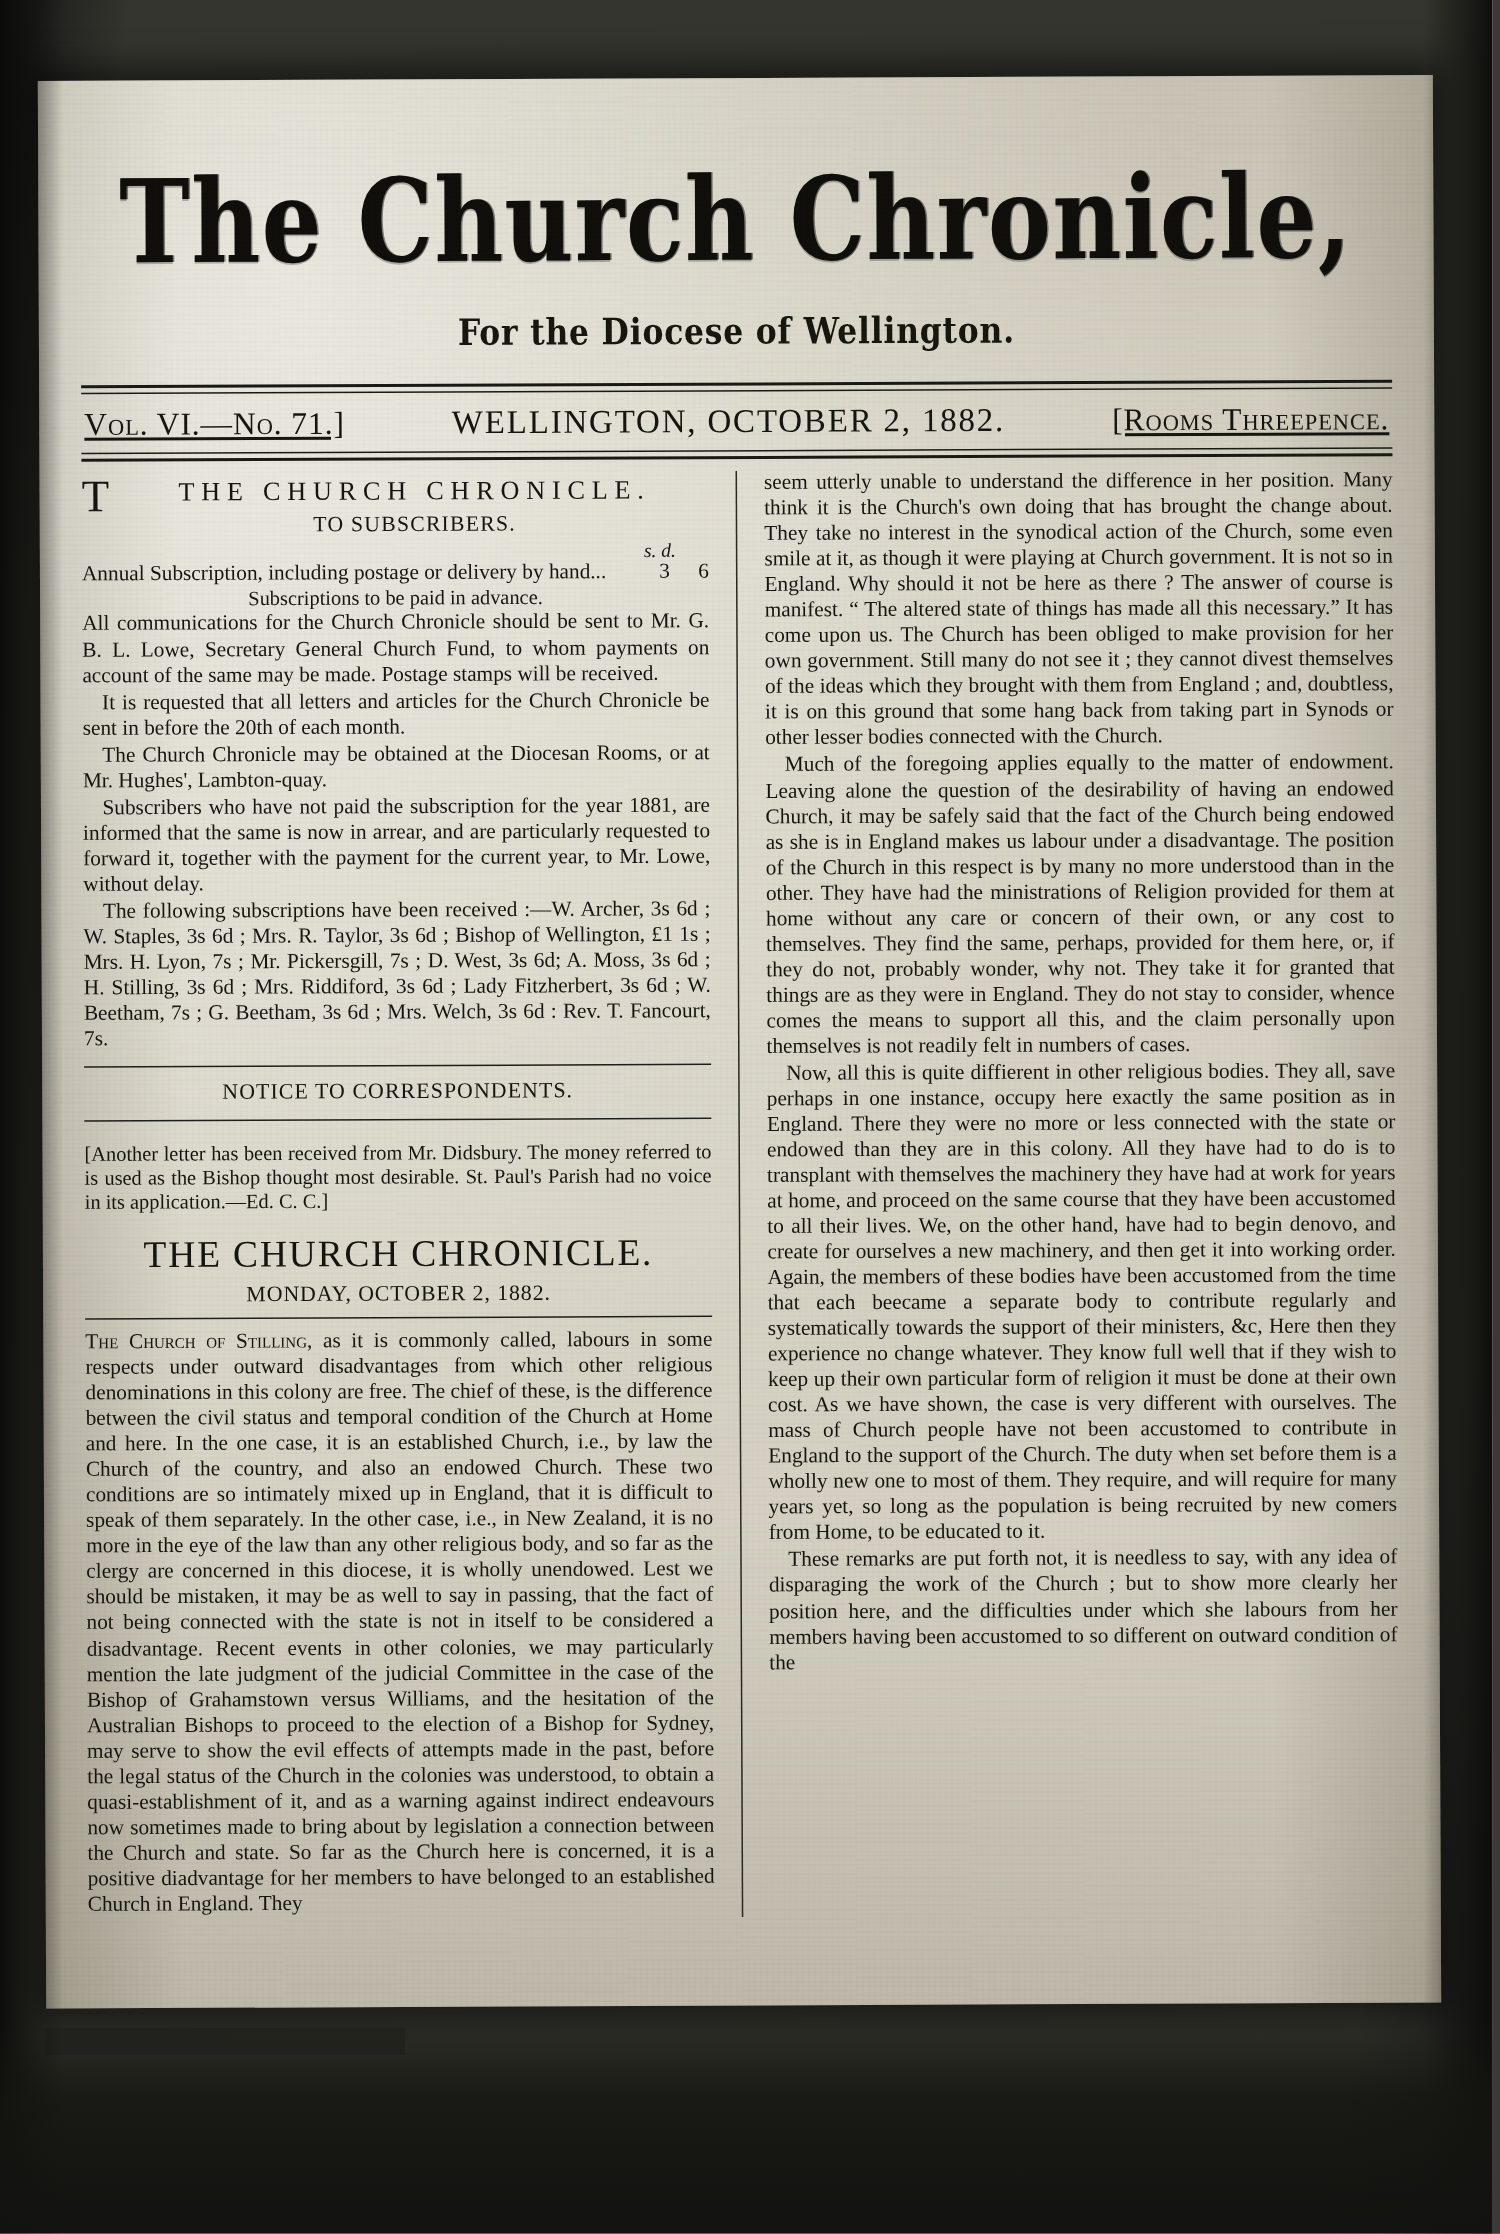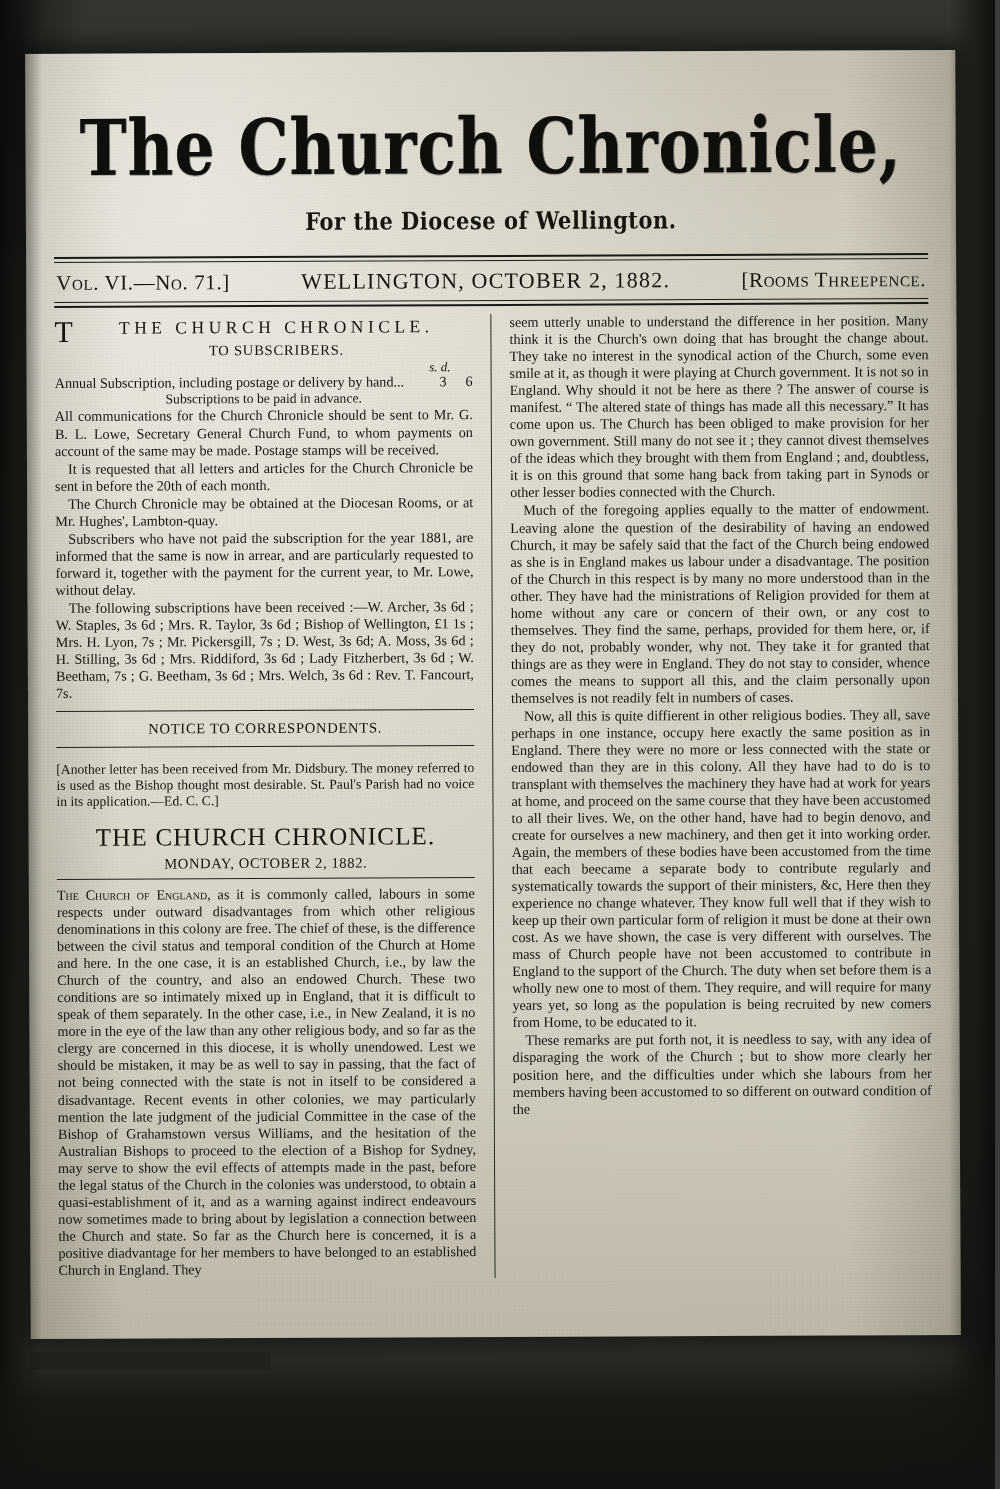--- a/index.html
+++ b/index.html
@@ -102,20 +102,21 @@
     font-size: 21px;
     letter-spacing: .6px;
     padding: 7px 2px 6px 2px;
   }
   .issue-line .mid {
     font-size: 22px;
     letter-spacing: 1.2px;
   }
   .small-caps {
     font-variant: small-caps;
+    text-decoration: underline;
   }
   .rule-double2 {
     border-top: 1px solid #1a1a14;
     border-bottom: 2px solid #1a1a14;
     height: 3px;
     margin: 0 0 8px 0;
   }
   
   .cols {
     display: flex;
@@ -286,21 +287,21 @@
           <div class="rule-thin"></div>
           <div class="notice-title">NOTICE TO CORRESPONDENTS.</div>
           <div class="rule-thin"></div>
           <p class="bracket-note">[Another letter has been received from Mr. Didsbury. The money referred to is used as the Bishop thought most desirable. St. Paul's Parish had no voice in its application.—Ed. C. C.]</p>
 
           <div class="masthead2">THE CHURCH CHRONICLE.</div>
           <div class="dateline">MONDAY, OCTOBER 2, 1882.</div>
           <div class="rule-med"></div>
 
           <p class="body">
-            <span class="sc">The Church of England,</span>
+            <span class="sc">The Church of Stilling,</span>
             <span>as it is commonly called, labours in some respects under outward disadvantages from which other religious denominations in this colony are free. The chief of these, is the difference between the civil status and temporal condition of the Church at Home and here. In the one case, it is an established Church, i.e., by law the Church of the country, and also an endowed Church. These two conditions are so intimately mixed up in England, that it is difficult to speak of them separately. In the other case, i.e., in New Zealand, it is no more in the eye of the law than any other religious body, and so far as the clergy are concerned in this diocese, it is wholly unendowed. Lest we should be mistaken, it may be as well to say in passing, that the fact of not being connected with the state is not in itself to be considered a disadvantage. Recent events in other colonies, we may particularly mention the late judgment of the judicial Committee in the case of the Bishop of Grahamstown versus Williams, and the hesitation of the Australian Bishops to proceed to the election of a Bishop for Sydney, may serve to show the evil effects of attempts made in the past, before the legal status of the Church in the colonies was understood, to obtain a quasi-establishment of it, and as a warning against indirect endeavours now sometimes made to bring about by legislation a connection between the Church and state. So far as the Church here is concerned, it is a positive diadvantage for her members to have belonged to an established Church in England. They</span>
           </p>
         </div>
 
         <div class="col col-right">
           <p class="body">seem utterly unable to understand the difference in her position. Many think it is the Church's own doing that has brought the change about. They take no interest in the synodical action of the Church, some even smile at it, as though it were playing at Church government. It is not so in England. Why should it not be here as there ? The answer of course is manifest. “ The altered state of things has made all this necessary.” It has come upon us. The Church has been obliged to make provision for her own government. Still many do not see it ; they cannot divest themselves of the ideas which they brought with them from England ; and, doubtless, it is on this ground that some hang back from taking part in Synods or other lesser bodies connected with the Church.</p>
           <p class="body ind">Much of the foregoing applies equally to the matter of endowment. Leaving alone the question of the desirability of having an endowed Church, it may be safely said that the fact of the Church being endowed as she is in England makes us labour under a disadvantage. The position of the Church in this respect is by many no more understood than in the other. They have had the ministrations of Religion provided for them at home without any care or concern of their own, or any cost to themselves. They find the same, perhaps, provided for them here, or, if they do not, probably wonder, why not. They take it for granted that things are as they were in England. They do not stay to consider, whence comes the means to support all this, and the claim personally upon themselves is not readily felt in numbers of cases.</p>
           <p class="body ind">Now, all this is quite diffierent in other religious bodies. They all, save perhaps in one instance, occupy here exactly the same position as in England. There they were no more or less connected with the state or endowed than they are in this colony. All they have had to do is to transplant with themselves the machinery they have had at work for years at home, and proceed on the same course that they have been accustomed to all their lives. We, on the other hand, have had to begin denovo, and create for ourselves a new machinery, and then get it into working order. Again, the members of these bodies have been accustomed from the time that each beecame a separate body to contribute regularly and systematically towards the support of their ministers, &amp;c, Here then they experience no change whatever. They know full well that if they wish to keep up their own particular form of religion it must be done at their own cost. As we have shown, the case is very different with ourselves. The mass of Church people have not been accustomed to contribute in England to the support of the Church. The duty when set before them is a wholly new one to most of them. They require, and will require for many years yet, so long as the population is being recruited by new comers from Home, to be educated to it.</p>
           <p class="body ind">These remarks are put forth not, it is needless to say, with any idea of disparaging the work of the Church ; but to show more clearly her position here, and the difficulties under which she labours from her members having been accustomed to so different on outward condition of the</p>
         </div>

